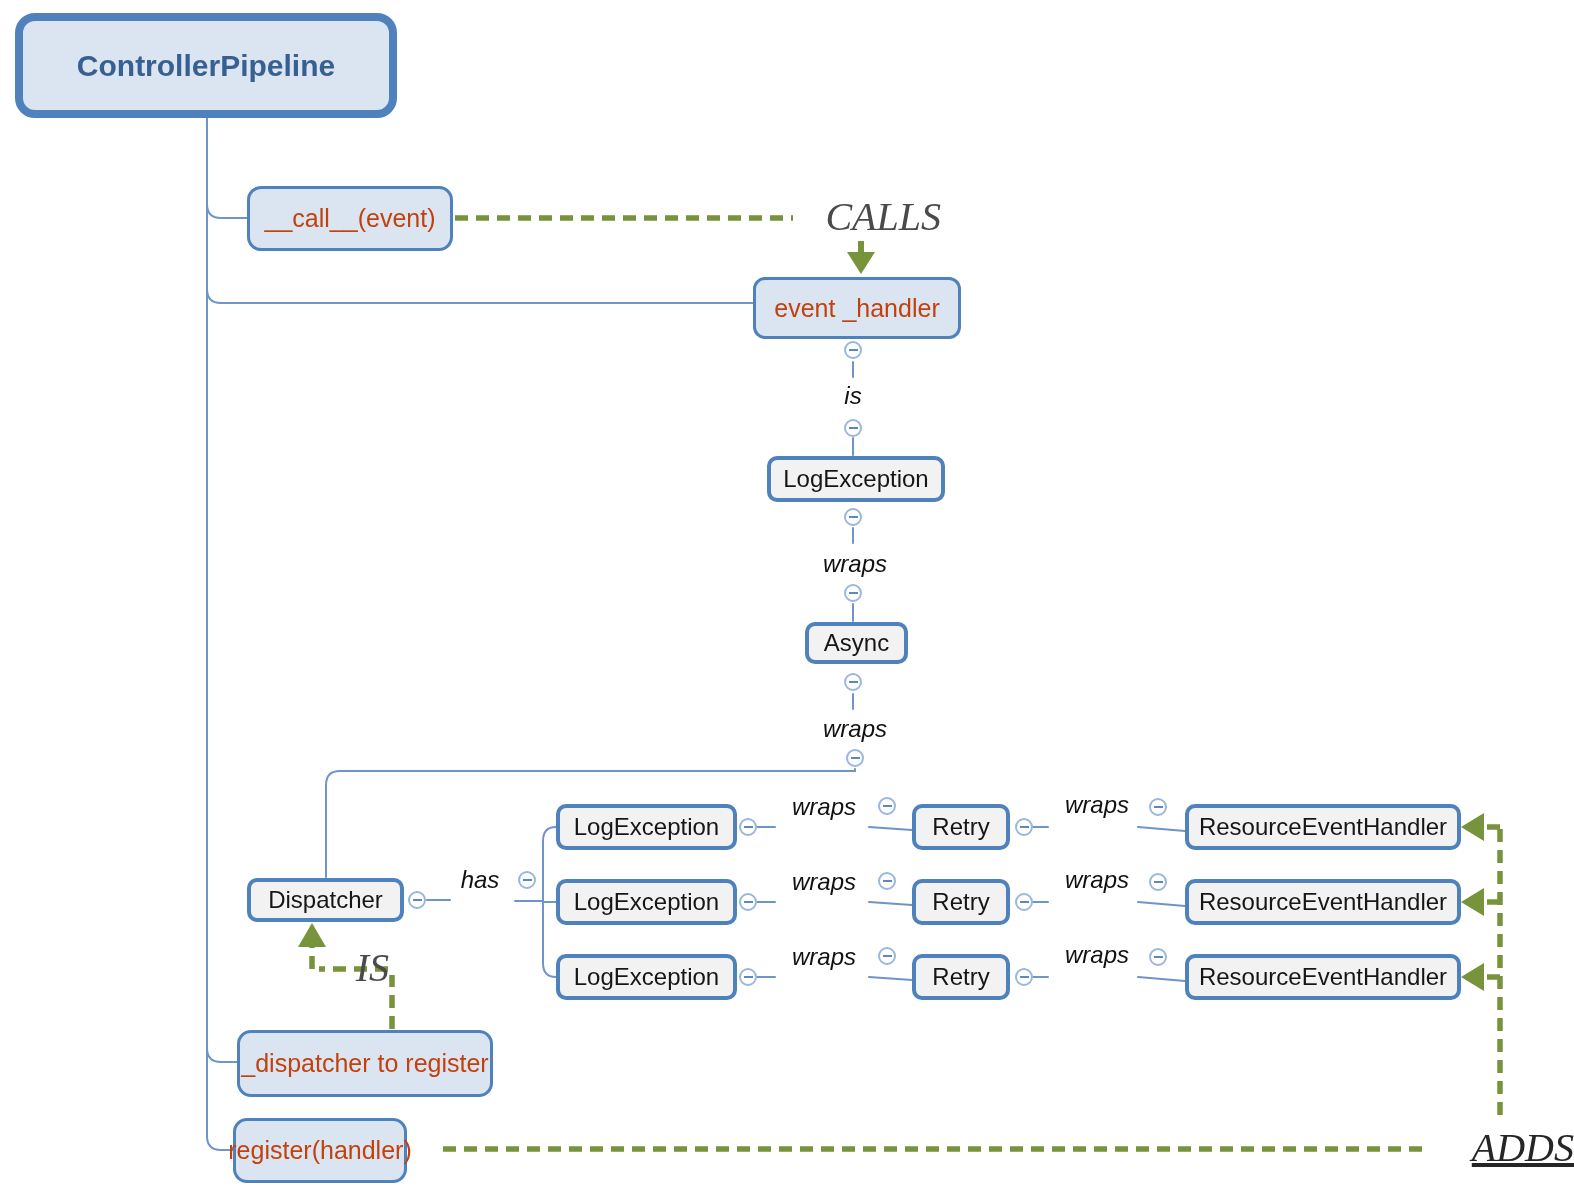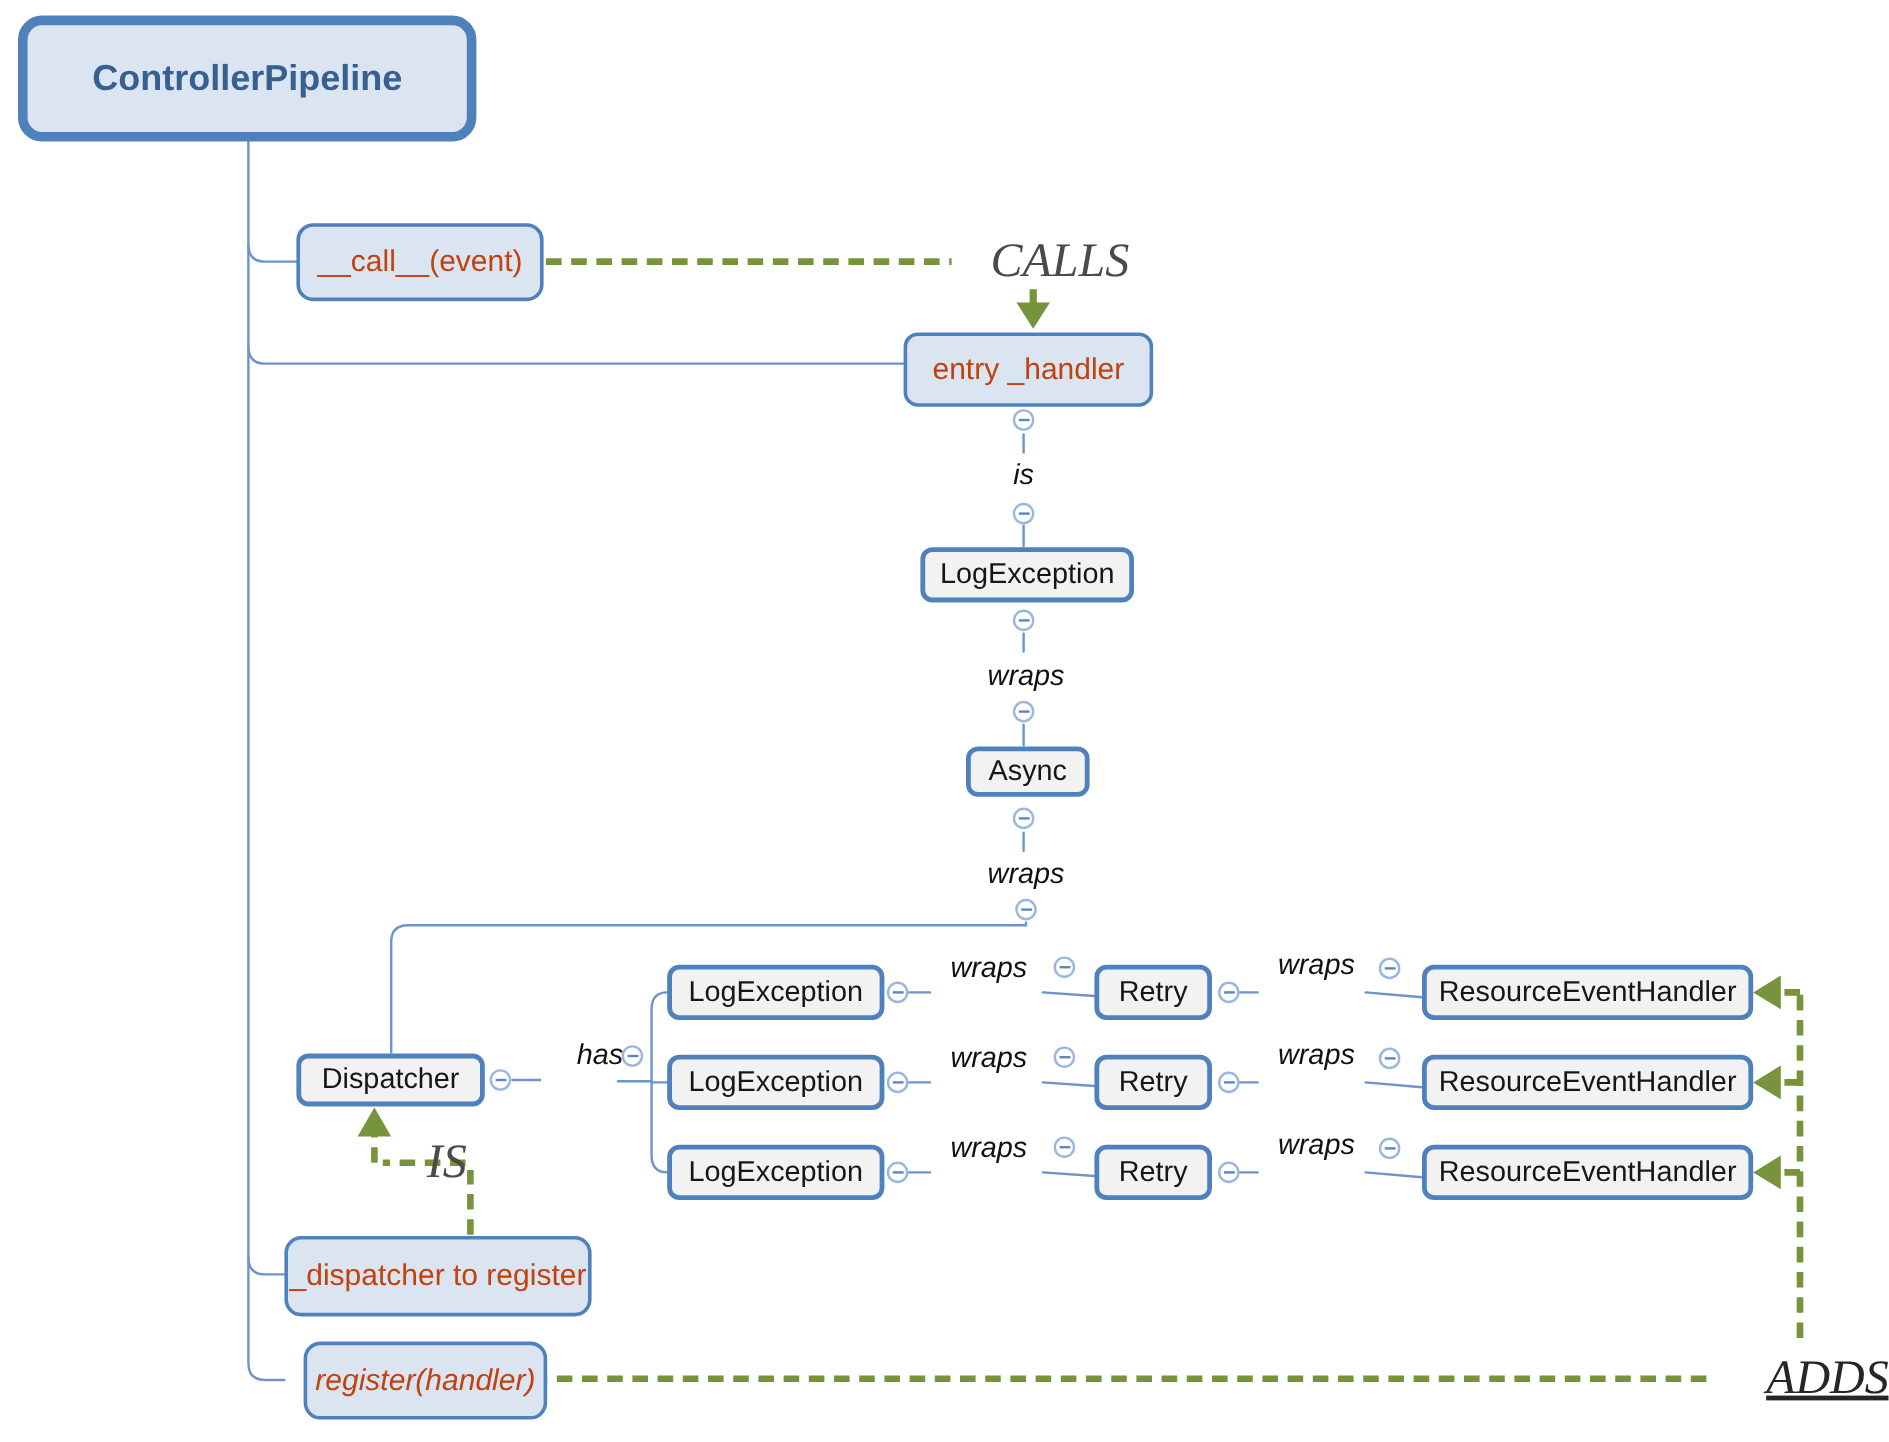--- a/index.html
+++ b/index.html
@@ -81,21 +81,21 @@
       <polygon points="1484,813 1484,841 1461,827"></polygon>
       <polygon points="1484,888 1484,916 1461,902"></polygon>
       <polygon points="1484,963 1484,991 1461,977"></polygon>
     </g>
   </svg>
 
   <div class="node root" style="left:15px;top:13px;width:382px;height:105px;">ControllerPipeline</div>
 
   <div class="node blue" style="left:247px;top:186px;width:206px;height:65px;">__call__(event)</div>
 
-  <div class="node blue" style="left:753px;top:277px;width:208px;height:62px;border-radius:12px;">entry _handler</div>
+  <div class="node blue" style="left:753px;top:277px;width:208px;height:62px;border-radius:12px;">event _handler</div>
 
   <div class="node gray" style="left:767px;top:456px;width:178px;height:46px;">LogException</div>
 
   <div class="node gray" style="left:805px;top:622px;width:103px;height:42px;">Async</div>
 
   <div class="node gray" style="left:247px;top:878px;width:157px;height:44px;text-align:center;">Dispatcher</div>
 
   <div class="node gray" style="left:556px;top:804px;width:181px;height:46px;">LogException</div>
   <div class="node gray" style="left:556px;top:879px;width:181px;height:46px;">LogException</div>
   <div class="node gray" style="left:556px;top:954px;width:181px;height:46px;">LogException</div>
@@ -103,21 +103,21 @@
   <div class="node gray" style="left:912px;top:804px;width:98px;height:46px;">Retry</div>
   <div class="node gray" style="left:912px;top:879px;width:98px;height:46px;">Retry</div>
   <div class="node gray" style="left:912px;top:954px;width:98px;height:46px;">Retry</div>
 
   <div class="node gray" style="left:1185px;top:804px;width:276px;height:46px;">ResourceEventHandler</div>
   <div class="node gray" style="left:1185px;top:879px;width:276px;height:46px;">ResourceEventHandler</div>
   <div class="node gray" style="left:1185px;top:954px;width:276px;height:46px;">ResourceEventHandler</div>
 
   <div class="node blue" style="left:237px;top:1030px;width:256px;height:67px;">_dispatcher to register</div>
 
-  <div class="node blue" style="left:253px;top:1118px;width:203px;height:65px;font-style:italic;">register(handler)</div>
+  <div class="node blue" style="left:233px;top:1118px;width:174px;height:65px;">register(handler)</div>
 
   <div class="toggle" style="left:844px;top:341px;">
       <span class="minus"></span>
     </div>
   <div class="toggle" style="left:844px;top:419px;">
       <span class="minus"></span>
     </div>
   <div class="toggle" style="left:844px;top:508px;">
       <span class="minus"></span>
     </div>
@@ -169,21 +169,21 @@
   <div class="toggle" style="left:1149px;top:873px;">
       <span class="minus"></span>
     </div>
   <div class="toggle" style="left:1149px;top:948px;">
       <span class="minus"></span>
     </div>
 
   <div class="elabel" style="left:823px;top:382px;width:60px;">is</div>
   <div class="elabel" style="left:805px;top:550px;width:100px;">wraps</div>
   <div class="elabel" style="left:805px;top:715px;width:100px;">wraps</div>
-  <div class="elabel" style="left:470px;top:866px;width:60px;">has</div>
+  <div class="elabel" style="left:450px;top:866px;width:60px;">has</div>
   <div class="elabel" style="left:774px;top:793px;width:100px;">wraps</div>
   <div class="elabel" style="left:774px;top:868px;width:100px;">wraps</div>
   <div class="elabel" style="left:774px;top:943px;width:100px;">wraps</div>
   <div class="elabel" style="left:1047px;top:791px;width:100px;">wraps</div>
   <div class="elabel" style="left:1047px;top:866px;width:100px;">wraps</div>
   <div class="elabel" style="left:1047px;top:941px;width:100px;">wraps</div>
 
   <div class="rlabel" style="left:791px;top:193px;width:150px;">CALLS</div>
   <div class="rlabel" style="left:314px;top:944px;width:75px;">IS</div>
   <div class="rlabel" style="left:1434px;top:1124px;width:140px;color:#262626;text-decoration:underline;">ADDS</div>

